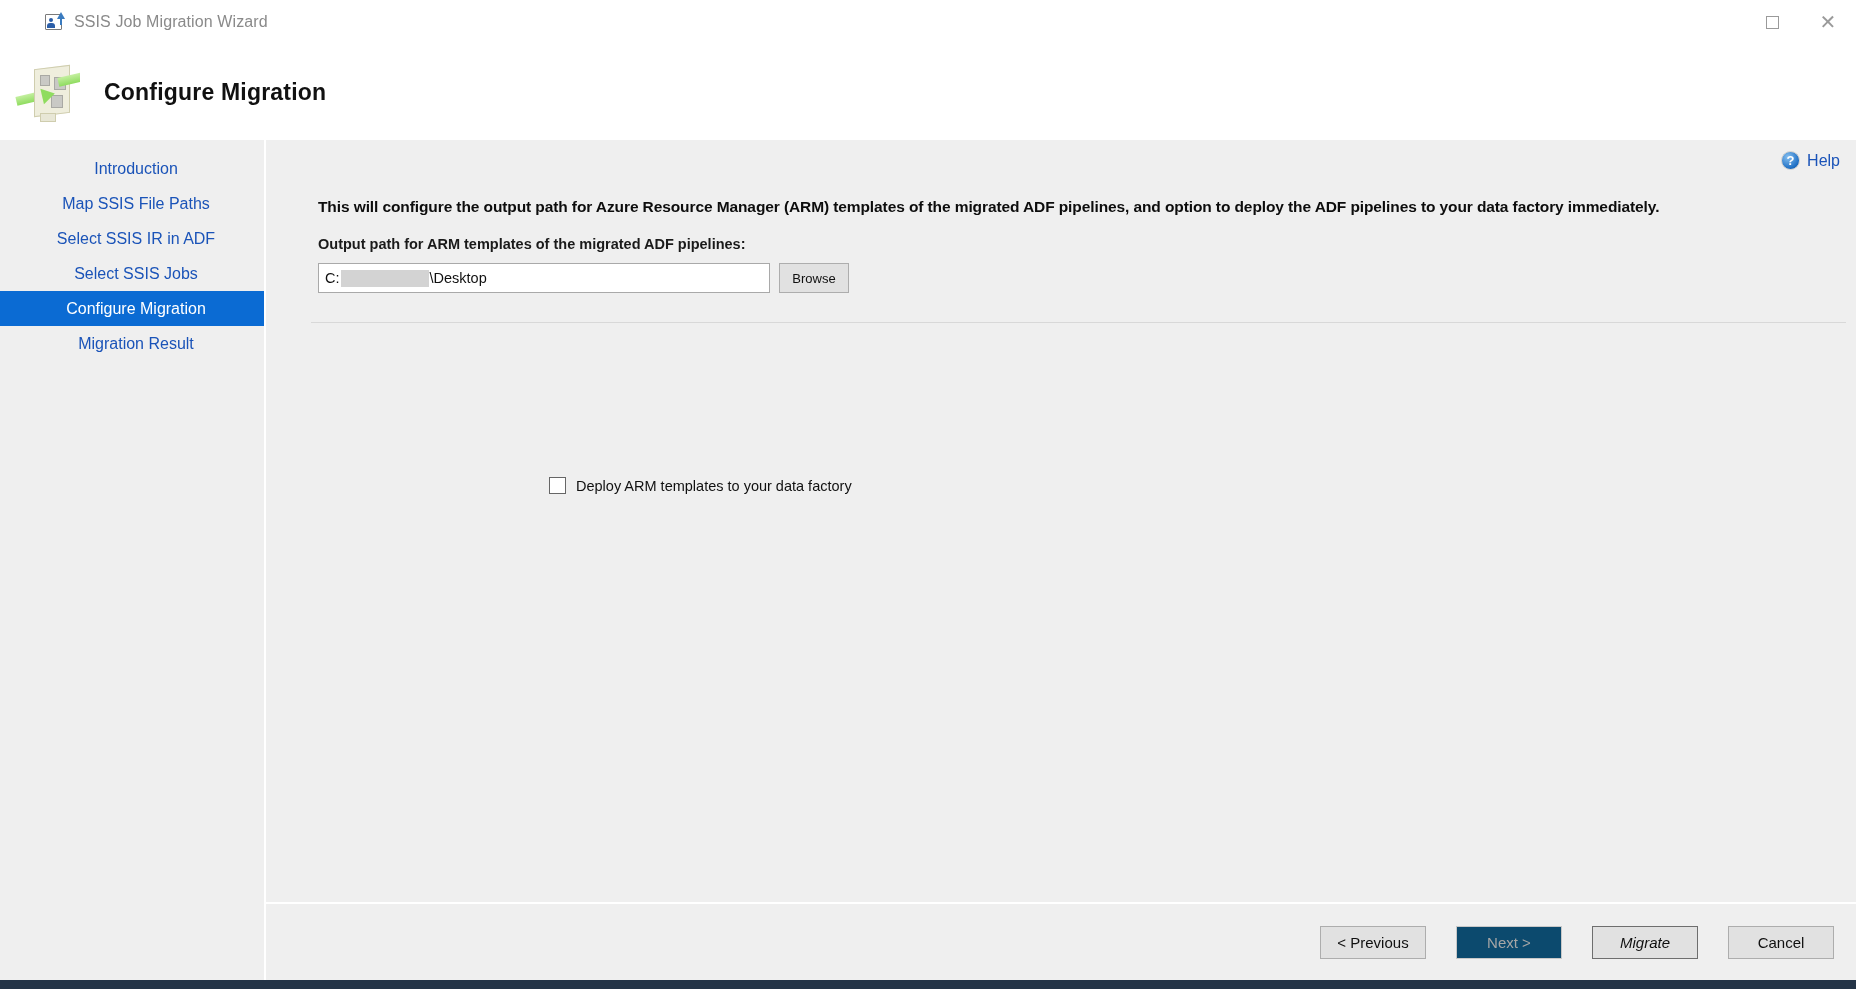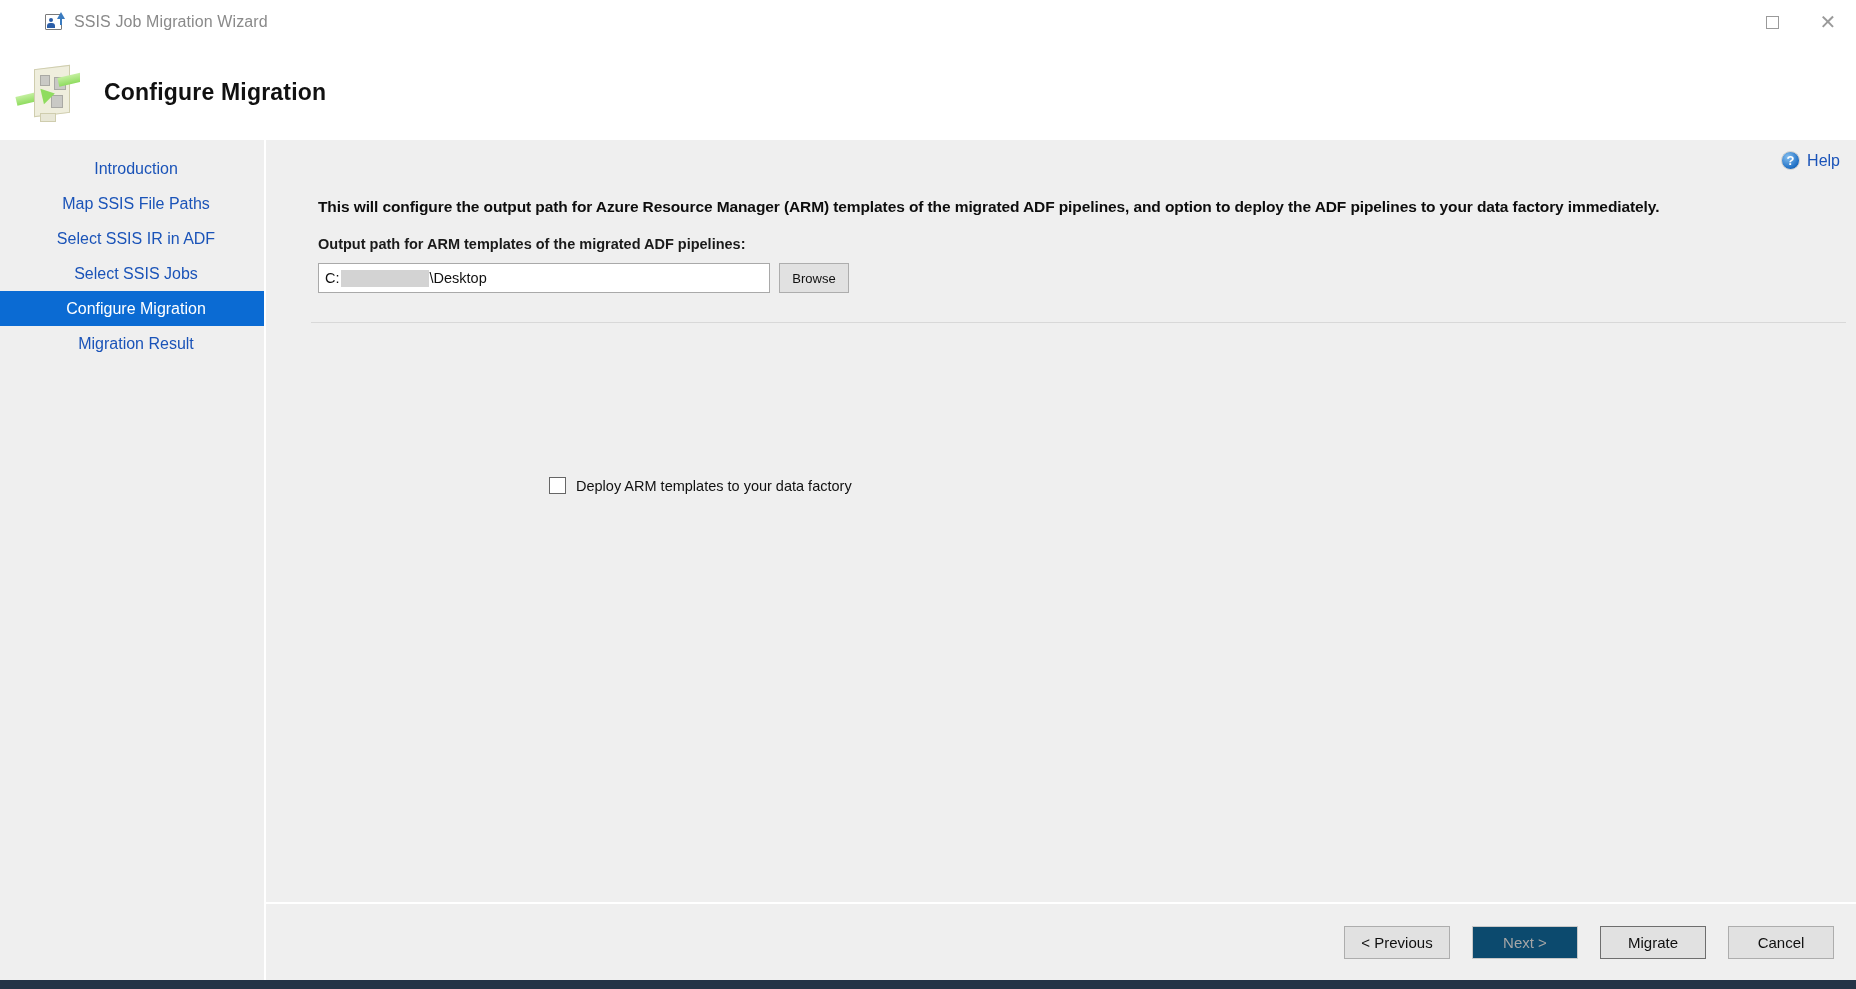--- a/index.html
+++ b/index.html
@@ -344,37 +344,38 @@
 
   
   .footer {
     flex: 0 0 76px;
     height: 76px;
     background: #efefef;
     display: flex;
     align-items: center;
     justify-content: flex-end;
     padding-right: 22px;
-    gap: 22px;
+    gap: 30px;
   }
   .wiz-btn {
     width: 106px;
     height: 33px;
     background: #e1e1e1;
     border: 1px solid #adadad;
     font-size: 15px;
     color: #101010;
     display: flex;
     align-items: center;
     justify-content: center;
     cursor: default;
     font-family: "Liberation Sans", sans-serif;
   }
   .wiz-btn.primary {
     border: 1px solid #6e6e6e;
+    font-style: italic;
   }
   .wiz-btn.disabled {
     color: #a6a6a6;
     background: #0c4a6e;
     border: 1px solid #c8c8c8;
   }
 
   
   .taskbar {
     height: 9px;

